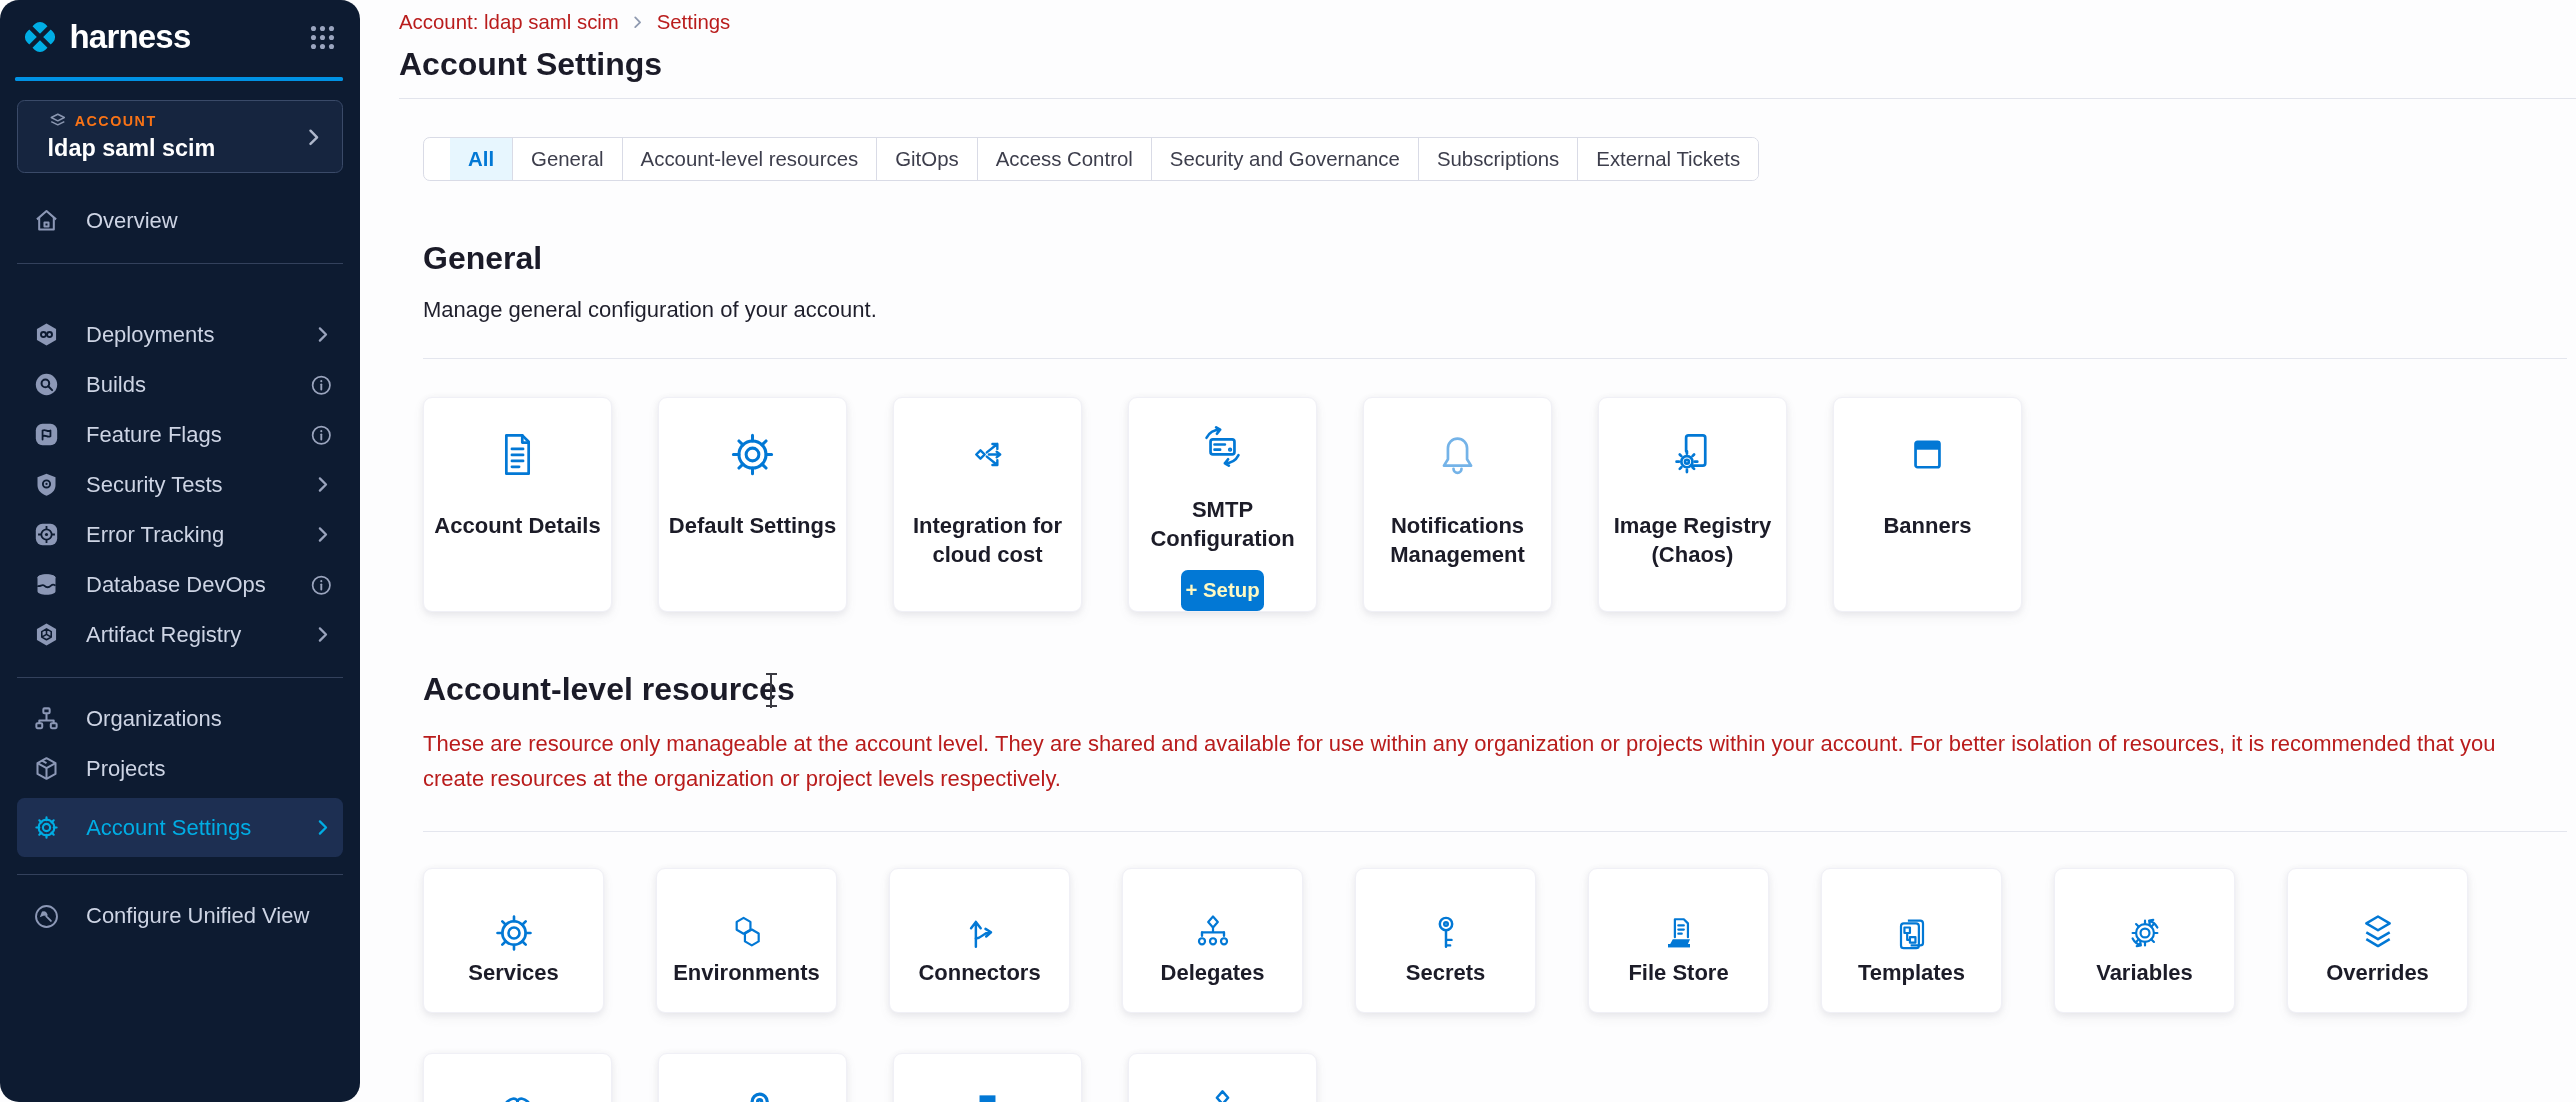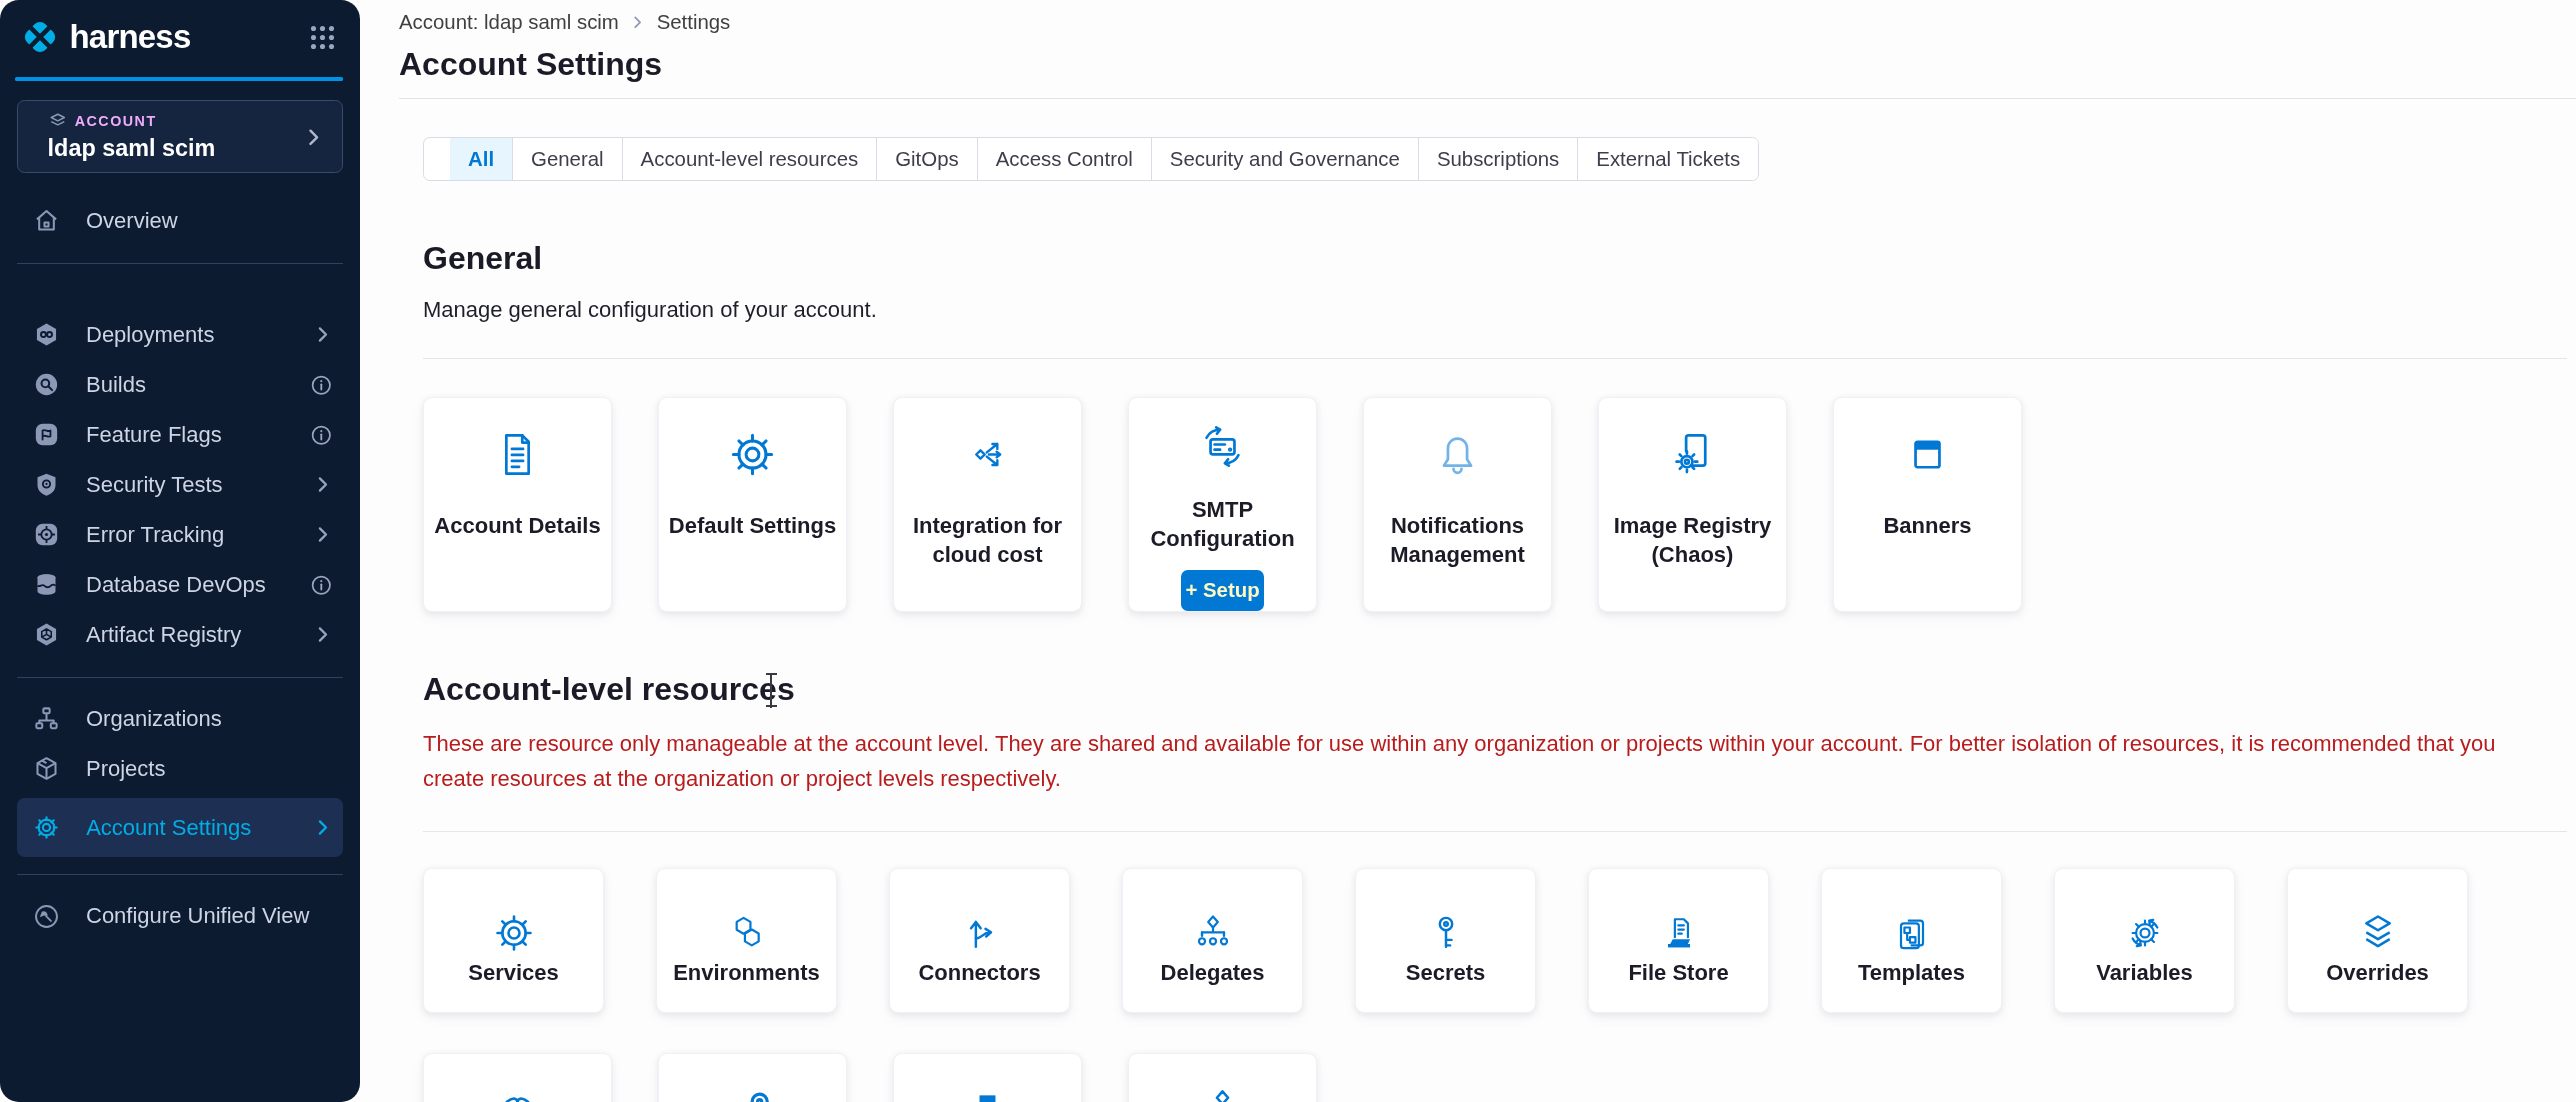--- a/index.html
+++ b/index.html
@@ -12,21 +12,21 @@
     background:#0d1b31; color:#cdd4e4; overflow:hidden;border-radius:19px; }
   .side-head { display:flex; align-items:center; padding:15px 21px 0 18px; }
   .logo-wrap { display:flex; align-items:center; gap:7.5px; }
   .logo-text { color:#fff; font-size:33px; font-weight:700; letter-spacing:-0.8px; }
   .grid-icon { margin-left:auto; width:33px; height:33px; cursor:pointer; }
   .side-rule { margin:18px 16.6px 0 15px; height:3.8px; background:#0092e4; border-radius:1.5px; }
   .acct-card { margin:19.6px 16.6px 0 16.6px; height:73px; background:#16253f;
     border:0.8px solid #3a4a68; border-radius:7.5px; display:flex; align-items:center;
     padding:0 18px 0 30px; cursor:pointer; }
   .acct-col { display:flex; flex-direction:column; gap:4.5px; }
-  .acct-label-row { display:flex; align-items:center; gap:7.5px; color:#f0abfc;
+  .acct-label-row { display:flex; align-items:center; gap:7.5px; color:#f97316;
     font-size:14.3px; font-weight:700; letter-spacing:1.5px; }
   .acct-name { color:#fff; font-size:23.4px; font-weight:700; }
   .acct-chev { margin-left:auto; color:#aeb7cb; }
 
   .nav { margin-top:22.6px; }
   .nav-item { position:relative; display:flex; align-items:center; gap:26px;
     height:50px; padding:0 27px 0 33px; font-size:22px; color:#cdd4e4; cursor:pointer; }
   .nav-item .nico { width:27px; height:27px; flex:0 0 27px; color:#8c98b6; }
   .nav-item .nlabel { white-space:nowrap; }
   .nav-item .right { margin-left:auto; color:#9aa4bd; }
@@ -34,21 +34,21 @@
     background:#1d2f52; border-radius:7.5px; color:#00ade4; }
   .nav-item.active .nico, .nav-item.active .right { color:#00ade4; }
   .nav-divider { height:0.8px; background:#33415c; margin:16.6px 16.6px; }
   .nav-gap { height:30px; }
   .icn { width:100%; height:100%; display:block; }
 
   
   .main { position:absolute; left:360px; top:0; right:0; bottom:0; background:#fdfdfe; }
   .page-head { padding:10.6px 0 0 39px; }
   .breadcrumb { display:flex; align-items:center; gap:10.6px; font-size:20.4px; }
-  .crumb { color:#404040; cursor:pointer; text-decoration:none; }
+  .crumb { color:#b91c1c; cursor:pointer; text-decoration:none; }
   .crumb-sep { width:16.6px; height:16.6px; color:#8f9ab0; }
   .page-title { margin-top:12px; font-size:32px; font-weight:700; color:#1b1b28; }
   .head-rule { margin-top:15px; height:1.5px; background:#e2e4ec; }
 
   .content { padding:0 9px 0 63px; }
   .tabbar { margin-top:38px; display:inline-flex; border:0.8px solid #d9dbe6;
     border-radius:6.8px; background:#fff; overflow:hidden; height:44px; align-items:stretch;padding-left:26px; }
   .tab { display:flex; align-items:center; padding:0 18px; font-size:20.4px; color:#3d3e4c;
     border-right:0.8px solid #d9dbe6; cursor:pointer; white-space:nowrap; background:#fff; }
   .tab:last-child { border-right:none; }

